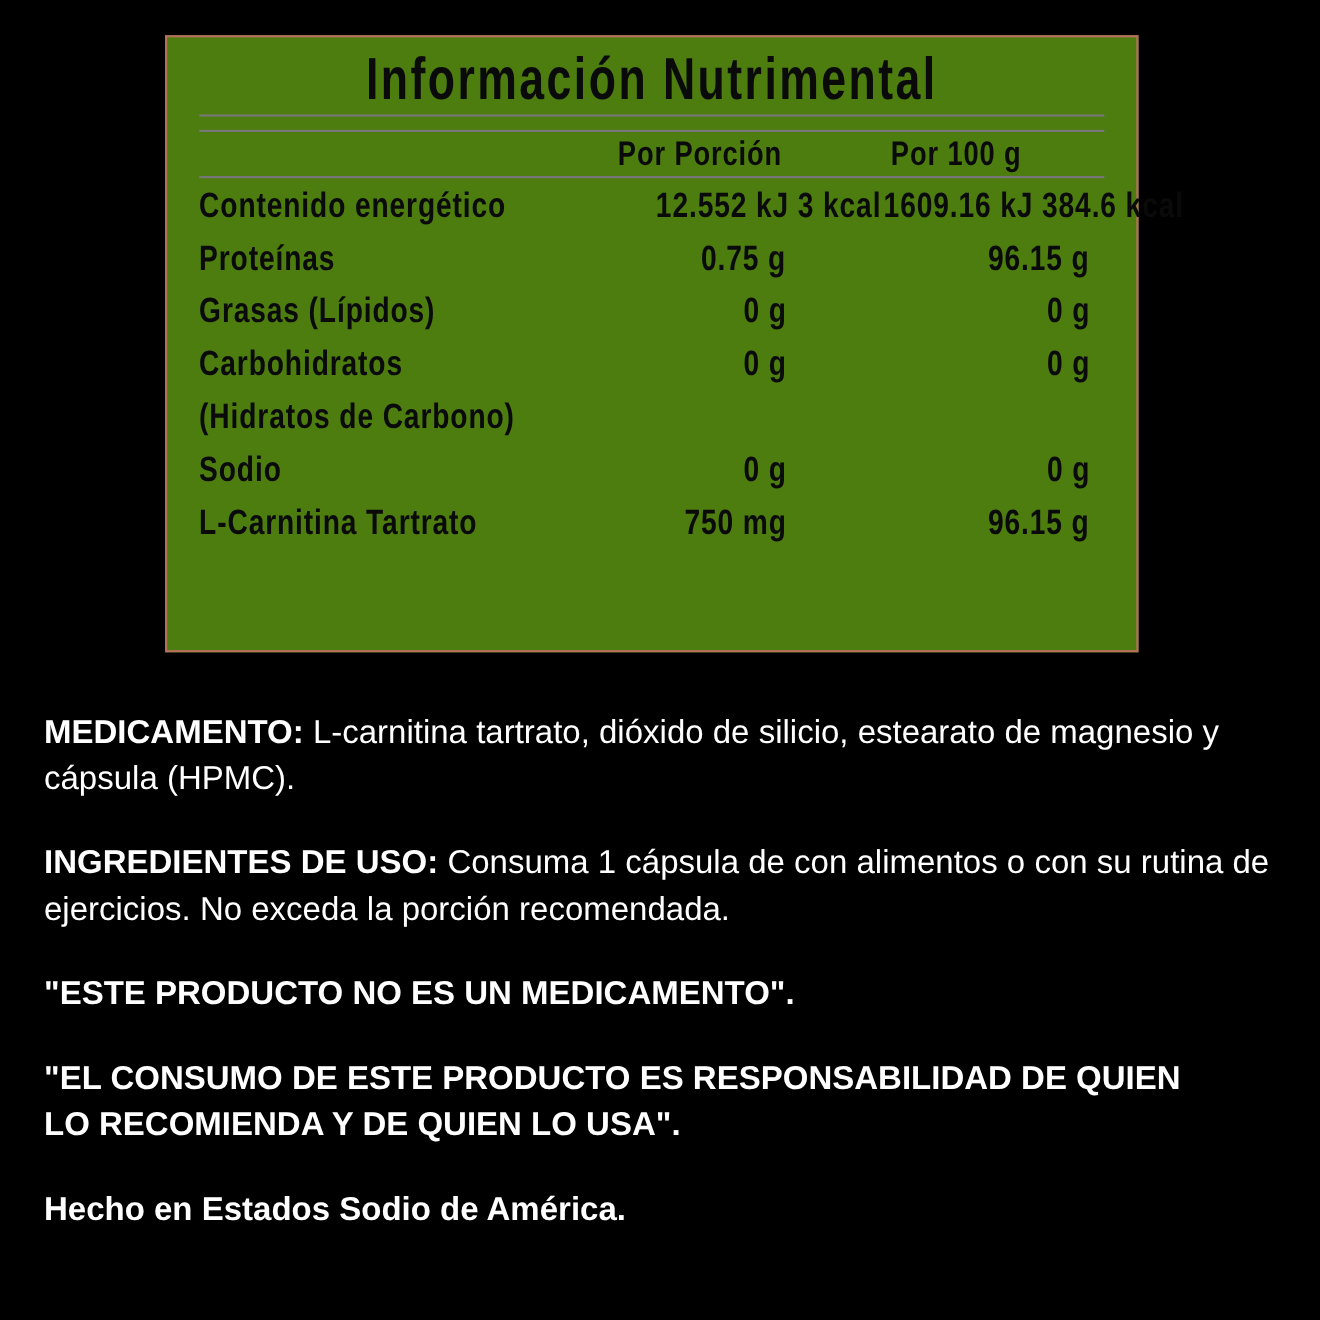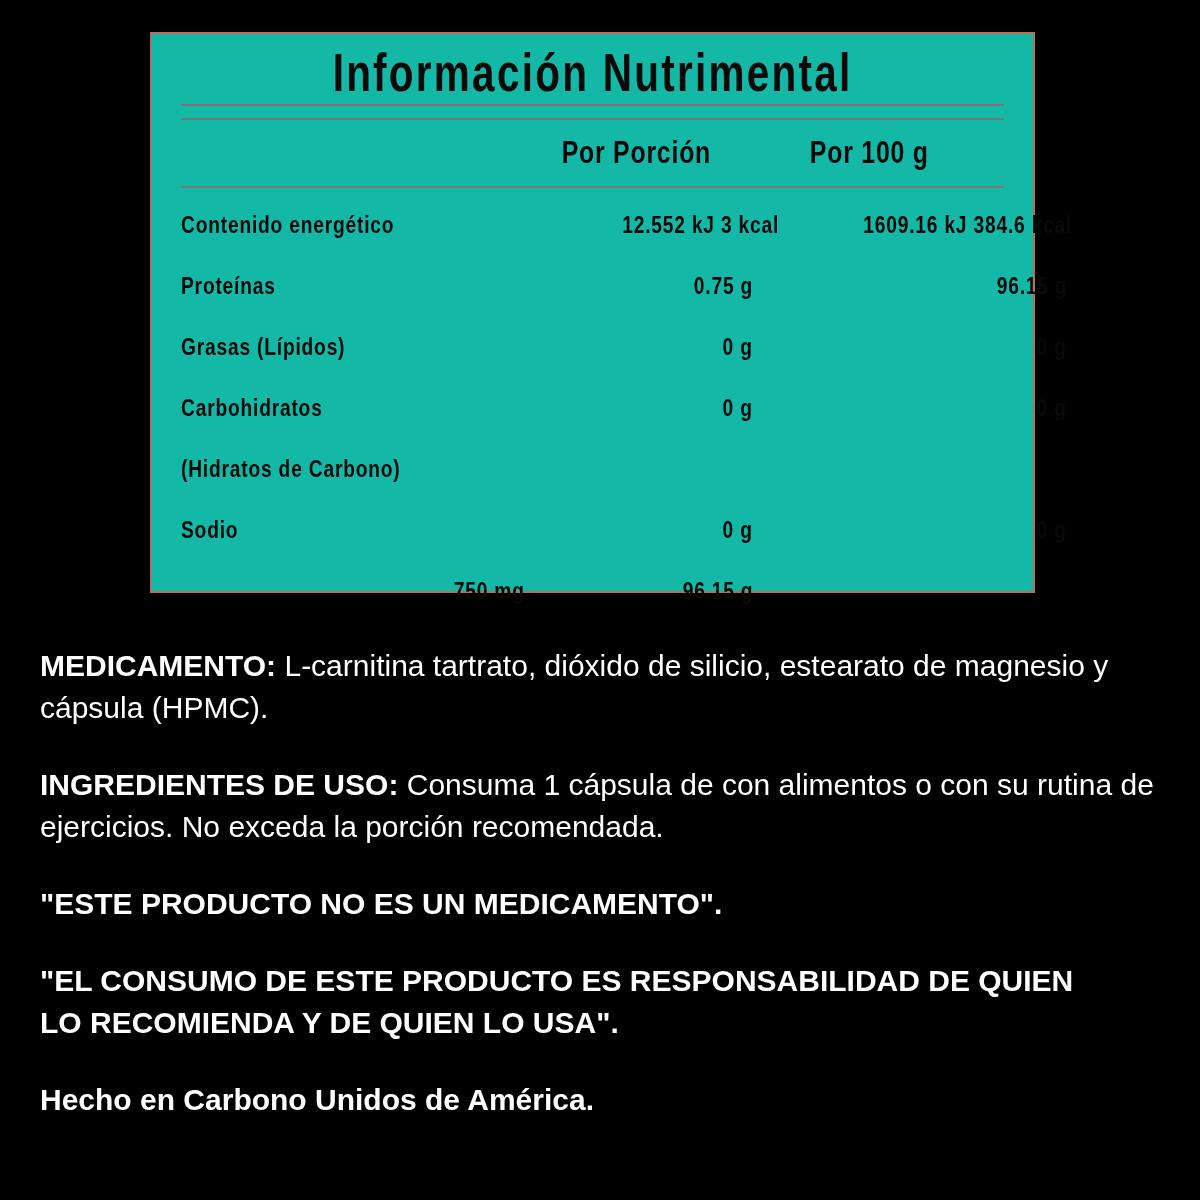--- a/index.html
+++ b/index.html
@@ -3,38 +3,38 @@
 <meta charset="utf-8">
 <style>
   html,body{margin:0;padding:0;background:#000;}
   .canvas{
     position:relative;width:1200px;height:1200px;background:#000;overflow:hidden;
     font-family:"Liberation Sans","DejaVu Sans",sans-serif;
   }
   
   .nutrition-box{
     position:absolute;left:150px;top:32px;width:885px;height:561px;
-    box-sizing:border-box;background:#14b8a6;border:2px solid #b5705c;
+    box-sizing:border-box;background:#4d7c0f;border:2px solid #b5705c;
     color:#0a0a0a;
   }
   .cond{display:inline-block;white-space:nowrap;letter-spacing:1px;}
   .cx{transform:scaleX(.80);transform-origin:center center;}
   .lx{transform:scaleX(.80);transform-origin:left center;}
   .rx{transform:scaleX(.80);transform-origin:right center;}
   .title-row{margin-top:12px;text-align:center;line-height:52px;font-size:54px;font-weight:bold;}
   .title-row .cond{transform:scaleX(.75);letter-spacing:3px;}
   .rule{height:2px;background:#777;margin:0 29px;}
   .rule-1{margin-top:6px;}
   .serving-line{text-align:center;line-height:30px;font-size:31px;font-weight:bold;}
   .serving-block{margin-top:4px;}
   .rule-2{margin-top:12px;}
-  .grid{display:grid;grid-template-columns:360px 190px 276px;margin:13px 29px;}
+  .grid{display:grid;grid-template-columns:360px 190px 276px;margin:0 29px;}
   .header-row{height:40px;align-items:center;font-size:31px;font-weight:bold;}
   .hdr-cell{text-align:center;}
-  .nutrient-row{height:48px;align-items:center;font-size:24px;font-weight:bold;gap:38px;}
+  .nutrient-row{height:48px;align-items:center;font-size:32px;font-weight:bold;}
   .cell-label{text-align:left;}
   .cell-val{text-align:right;}
   .cell-val .cond{padding-right:20px;}
   
   .info{
     position:absolute;left:40px;top:645px;width:1128px;
     color:#ffffff;font-size:30px;line-height:42px;
   }
   .para{margin:0 0 35px 0;}
   .para b{font-weight:bold;}
@@ -89,33 +89,34 @@
       <div class="cell-label"><span class="cond lx">(Hidratos de Carbono)</span></div>
       <div class="cell-val"><span class="cond rx"></span></div>
       <div class="cell-val"><span class="cond rx"></span></div>
     </div>
     <div class="grid nutrient-row">
       <div class="cell-label"><span class="cond lx">Sodio</span></div>
       <div class="cell-val"><span class="cond rx">0 g</span></div>
       <div class="cell-val"><span class="cond rx">0 g</span></div>
     </div>
     <div class="grid nutrient-row">
+      <div class="cell-label"><span class="cond lx">L-Carnitina Tartrato</span></div>
       <div class="cell-val"><span class="cond rx">750 mg</span></div>
       <div class="cell-val"><span class="cond rx">96.15 g</span></div>
     </div>
   </section>
 
   <section class="info">
     <p class="para"><b>MEDICAMENTO:</b><span> L-carnitina tartrato, dióxido de silicio, estearato de magnesio y cápsula (HPMC).</span></p>
 
     <p class="para"><b>INGREDIENTES DE USO:</b><span> Consuma 1 cápsula de con alimentos o con su rutina de ejercicios. No exceda la porción recomendada.</span></p>
 
     <p class="para allcaps">"ESTE PRODUCTO NO ES UN MEDICAMENTO".</p>
 
     <p class="para allcaps">
       <span class="dline">"EL CONSUMO DE ESTE PRODUCTO ES RESPONSABILIDAD DE QUIEN</span>
       <span class="dline">LO RECOMIENDA Y DE QUIEN LO USA".</span>
     </p>
 
-    <p class="para allcaps">Hecho en Carbono Unidos de América.</p>
+    <p class="para allcaps">Hecho en Estados Sodio de América.</p>
   </section>
 
 </div>
 
 </body></html>

